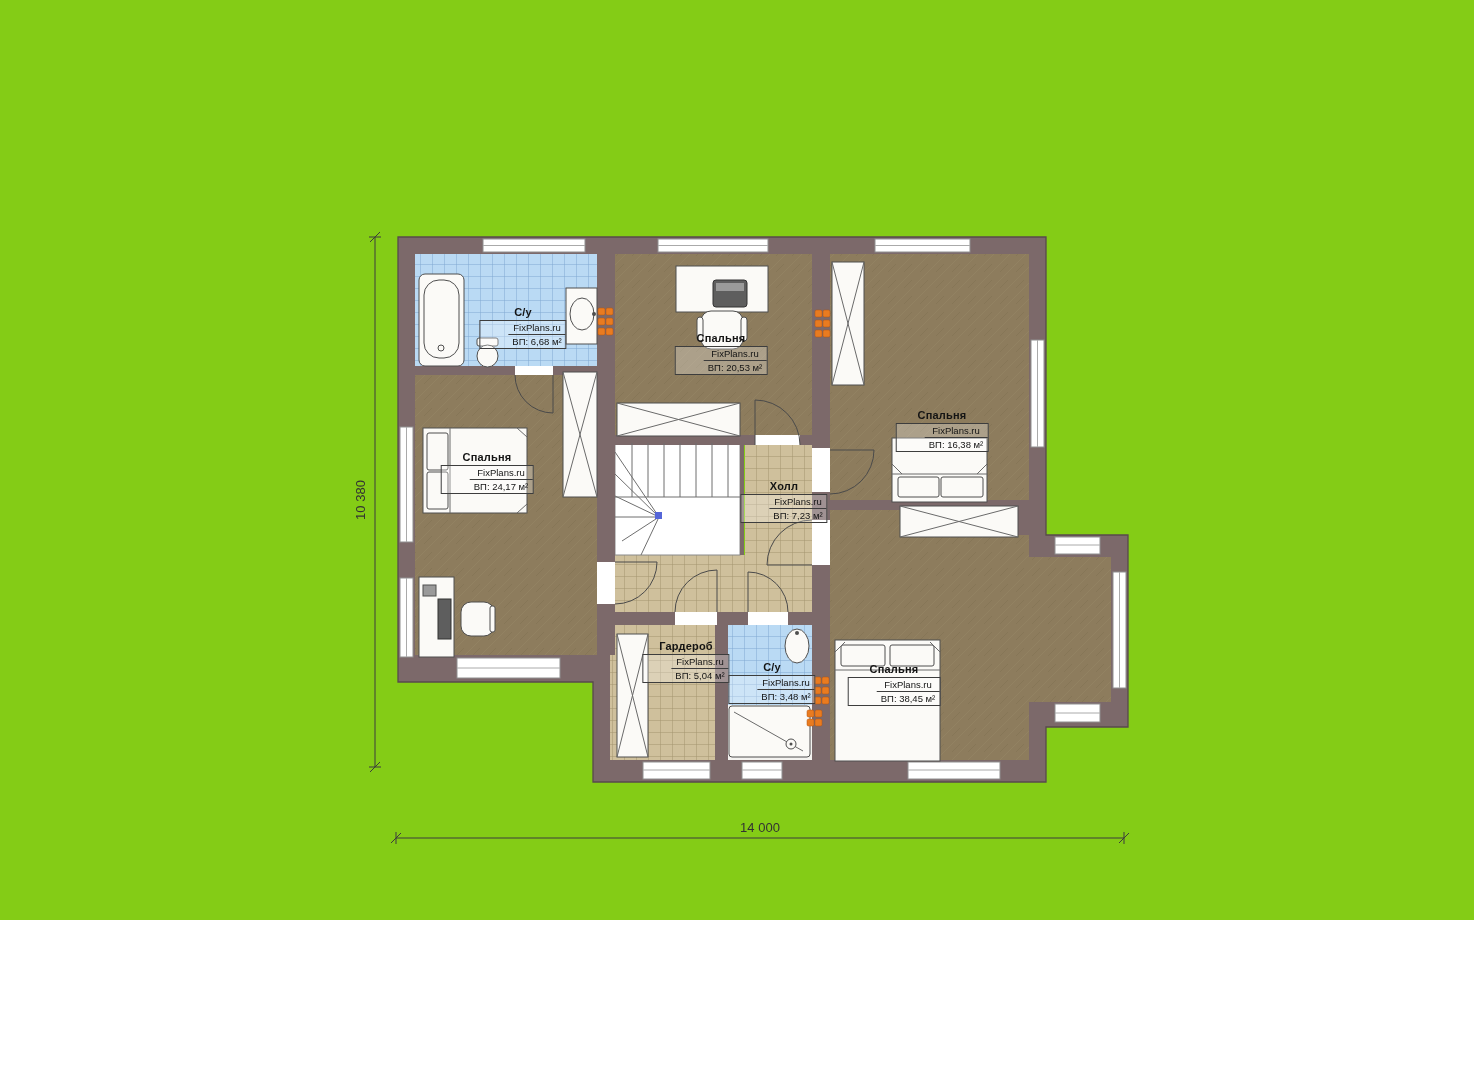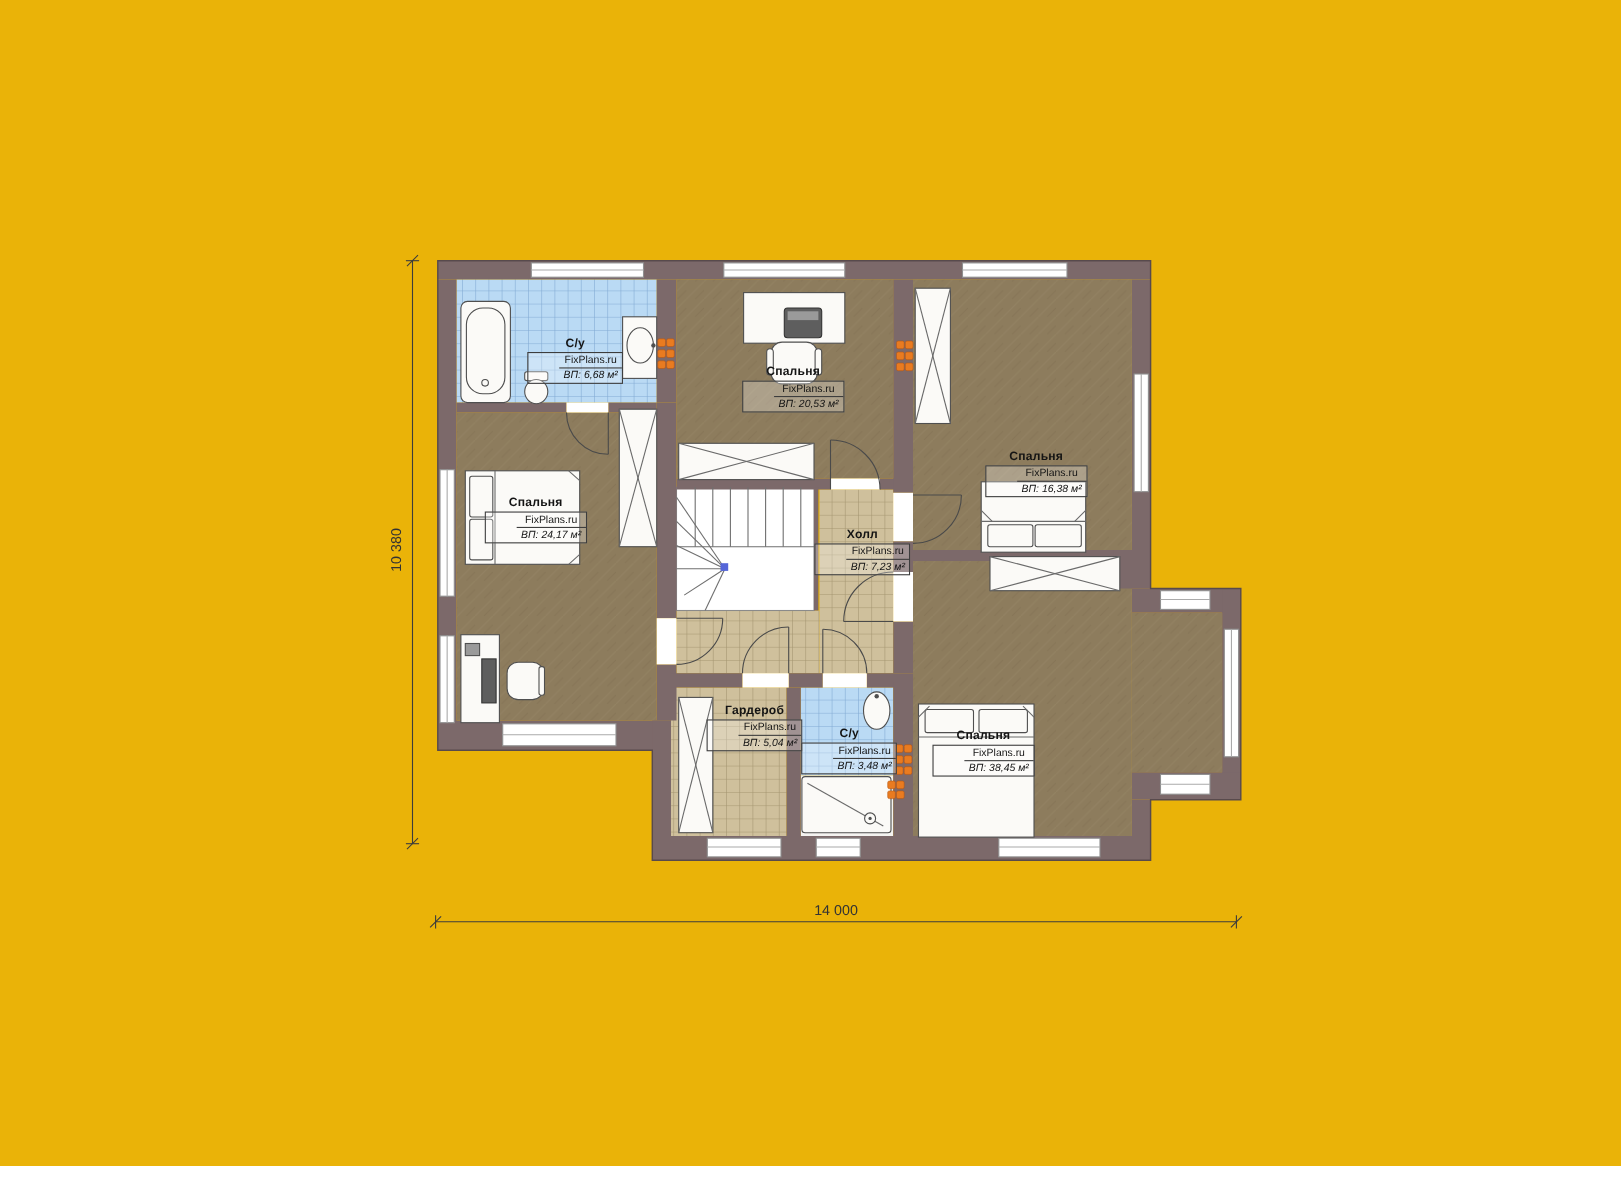--- a/index.html
+++ b/index.html
@@ -1,37 +1,37 @@
 <!DOCTYPE html>
 <html><head>
 <meta charset="utf-8">
 <style>
   html,body{margin:0;padding:0;background:#fff;}
   #canvas{
-    position:relative;width:1474px;height:1060px;background:#eab308;overflow:hidden;
+    position:relative;width:1474px;height:920px;background:#84cc16;overflow:hidden;
     font-family:"Liberation Sans", sans-serif;
   }
   #plan-svg{position:absolute;left:0;top:0;}
   .wall{fill:#7c696a;}
   .furn{fill:#fbfaf7;stroke:#4f4f4f;stroke-width:1;}
   .furn-dark{fill:#5e5e5e;stroke:#333;stroke-width:1;}
   .xline{stroke:#6a6a6a;stroke-width:1;fill:none;}
   .win{fill:#ffffff;stroke:#8f8f8f;stroke-width:1;}
   .winline{stroke:#aaaaaa;stroke-width:1;}
   .door{stroke:#4a4a4a;stroke-width:1;fill:none;}
   .thresh{fill:#ffffff;}
   .stair{stroke:#6f6f6f;stroke-width:1;fill:none;}
   .vent{fill:#e97b20;stroke:#b35510;stroke-width:.5;}
   .dimline{stroke:#3c3c3c;stroke-width:1;}
   
   .room-label{position:absolute;transform:translateX(-50%);text-align:center;z-index:5;}
   .room-name{font-weight:bold;font-size:11px;line-height:12px;color:#141414;white-space:nowrap;margin-bottom:2px;letter-spacing:.2px;}
   .label-table{display:inline-block;border:1px solid #3d3d3d;background:rgba(255,255,255,0.28);padding-left:28px;}
   .label-row{font-size:9.5px;line-height:13px;padding:0 4px;color:#141414;white-space:nowrap;border-bottom:1px solid #3d3d3d;}
-  .label-row:last-child{border-bottom:none;font-style:italic;}
+  .label-row:last-child{border-bottom:none;}
   
   .lbl-0{left:523px;top:306px;}
   .lbl-1{left:721px;top:332px;}
   .lbl-2{left:942px;top:409px;}
   .lbl-3{left:487px;top:451px;}
   .lbl-4{left:784px;top:480px;}
   .lbl-5{left:686px;top:640px;}
   .lbl-6{left:772px;top:661px;}
   .lbl-7{left:894px;top:663px;}
   .dim-label{position:absolute;font-size:13px;color:#333;white-space:nowrap;z-index:4;}

